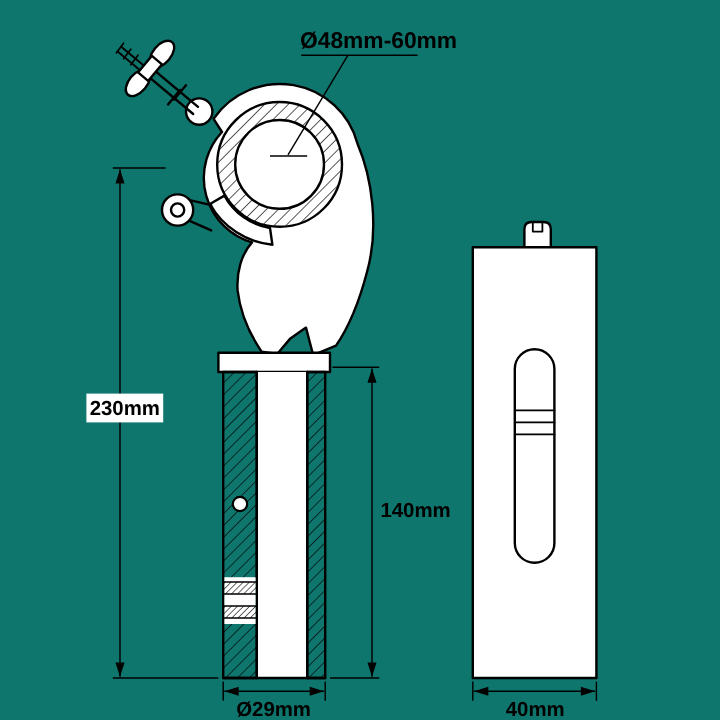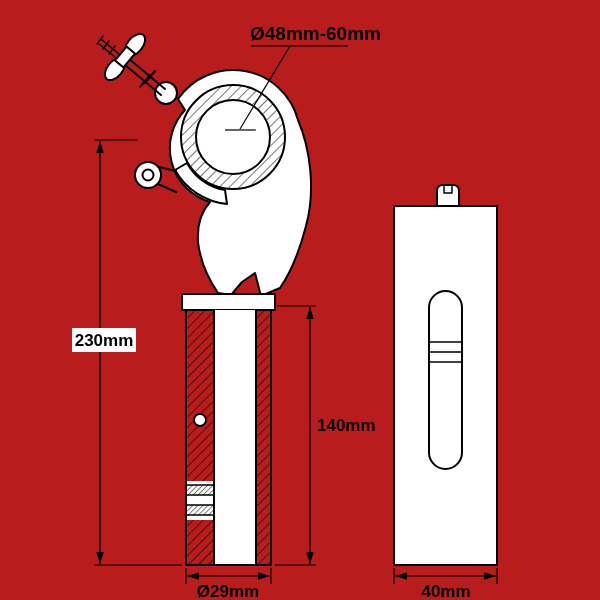--- a/index.html
+++ b/index.html
@@ -1,16 +1,16 @@
 <!DOCTYPE html>
 <html><head>
 <meta charset="utf-8">
 <style>
   html,body{margin:0;padding:0;background:#ffffff;}
-  .stage{width:600px;height:600px;background:#b91c1c;position:relative;overflow:hidden;}
+  .stage{width:600px;height:600px;background:#0f766e;position:relative;overflow:hidden;}
   svg{display:block;}
   .dim-text{font-family:"Liberation Sans",sans-serif;font-weight:bold;font-size:17px;fill:#000;}
   .title-text{font-family:"Liberation Sans",sans-serif;font-weight:bold;font-size:19px;fill:#000;}
 </style>
 </head>
 <body>
 
 <div class="stage">
 <svg width="600" height="600" viewBox="0 0 600 600">
   <defs>

